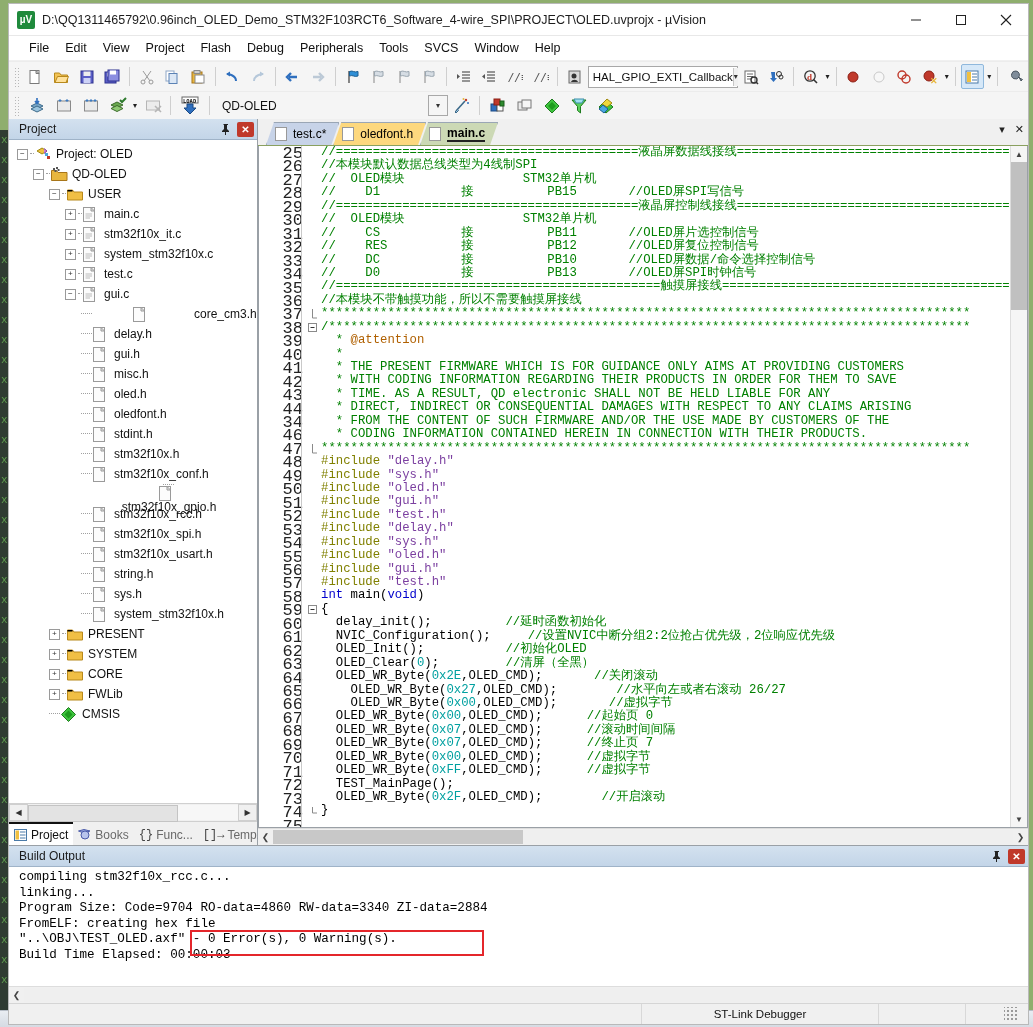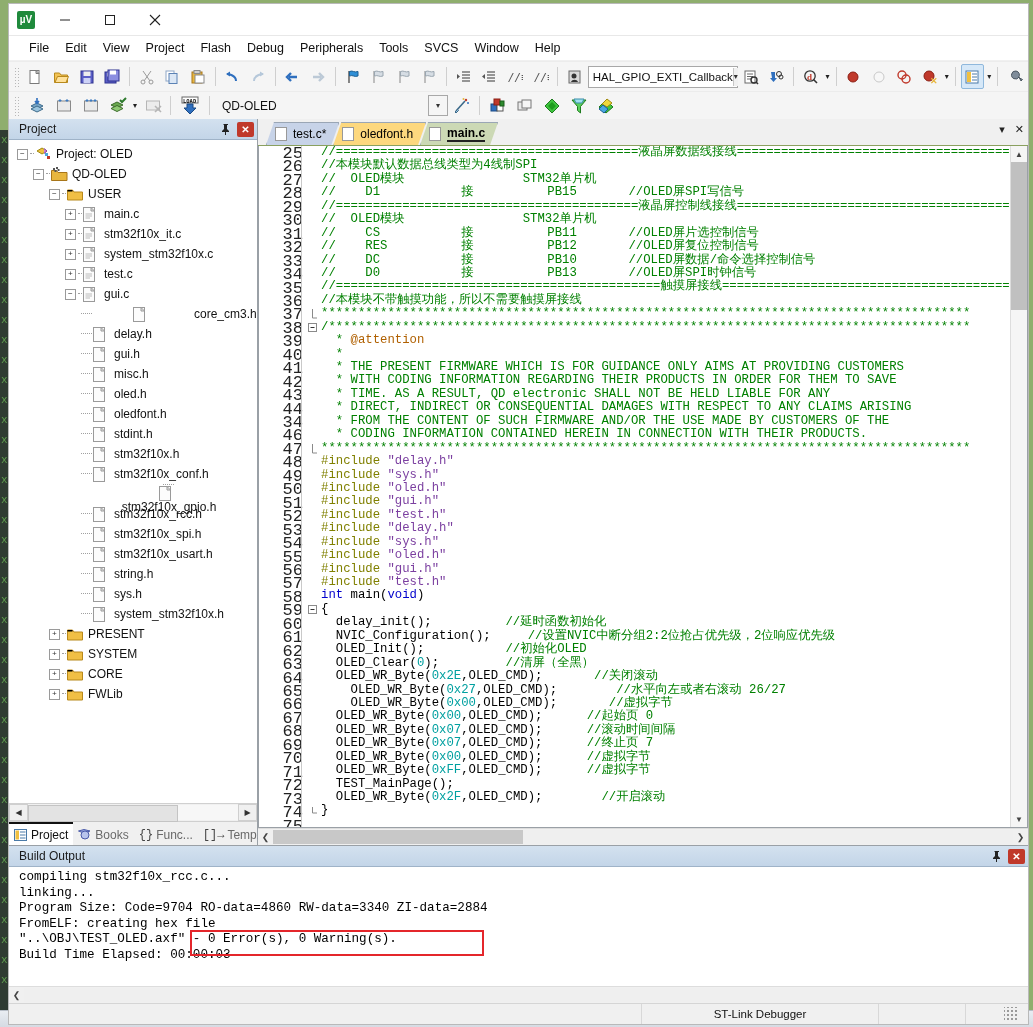--- a/index.html
+++ b/index.html
@@ -156,20 +156,21 @@
 <div id="bg-desktop">
   <div id="bg-top-strip"></div>
   <div id="bg-left-strip">x<br>x<br>x<br>x<br>x<br>x<br>x<br>x<br>x<br>x<br>x<br>x<br>x<br>x<br>x<br>x<br>x<br>x<br>x<br>x<br>x<br>x<br>x<br>x<br>x<br>x<br>x<br>x<br>x<br>x<br>x<br>x<br>x<br>x<br>x<br>x<br>x<br>x<br>x<br>x<br>x<br>x<br>x</div>
   <div id="taskbar"></div>
 </div>
 
 <div id="uv">
 
   <div class="titlebar">
     <div class="tb-icon">µV</div>
+    <div class="tb-title">D:\QQ1311465792\0.96inch_OLED_Demo_STM32F103RCT6_Software_4-wire_SPI\PROJECT\OLED.uvprojx - µVision</div>
     <div class="tb-btns">
       <div class="tb-btn">
         <svg width="12" height="12" viewBox="0 0 12 12">
             <line x1="1" y1="6" x2="11" y2="6" stroke="#222" stroke-width="1"></line>
           </svg>
       </div>
       <div class="tb-btn">
         <svg width="12" height="12" viewBox="0 0 12 12">
             <rect x="1.5" y="1.5" width="9" height="9" fill="none" stroke="#222" stroke-width="1"></rect>
           </svg>
@@ -850,20 +851,30 @@
           <div class="node" style="padding-left: 40px;">
             <span class="exp">+</span>
             <span class="dashline" style="width: 4px;"></span>
             <span class="ic">
               <svg width="16" height="14">
                 <path d="M0.5 3 h5 l1.5 2 h8.5 v8 h-15 Z" fill="#f0bf45" stroke="#b8891c"></path>
                 <path d="M0.5 3 h5 v1.5 h-5 Z" fill="#f6d municipal"></path>
               </svg>
             </span>
             <span class="lbl">FWLib</span>
+          </div>
+          <div class="node" style="padding-left: 40px;">
+            <span class="dashline"></span>
+            <span class="ic">
+              <svg width="15" height="15">
+                <path d="M7.5 0.5 L14.5 7.5 L7.5 14.5 L0.5 7.5 Z" fill="#3ec43e" stroke="#1d7a1d"></path>
+                <path d="M7.5 3.5 L11.5 7.5 L7.5 11.5 L3.5 7.5 Z" fill="#1d9c1d"></path>
+              </svg>
+            </span>
+            <span class="lbl">CMSIS</span>
           </div>
         </div>
       <div class="hsb">
         <div class="arrl">◀</div>
         <div class="track">
             <div class="thumb"></div>
           </div>
         <div class="arrr">▶</div>
       </div>
       <div class="ptabs">

